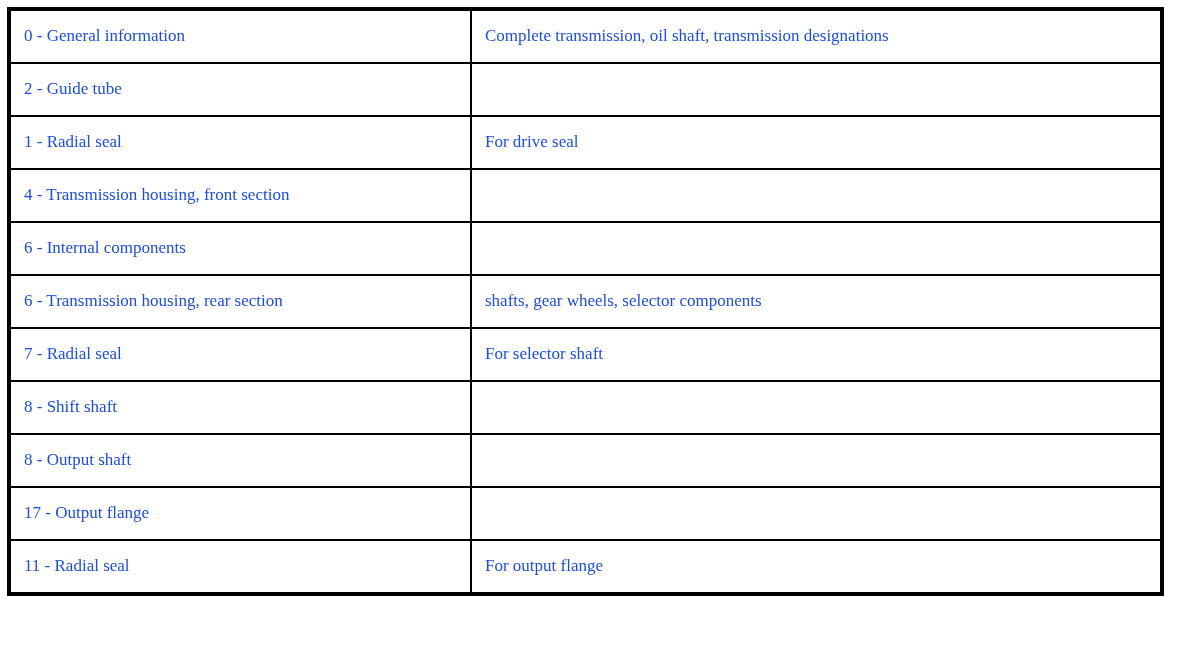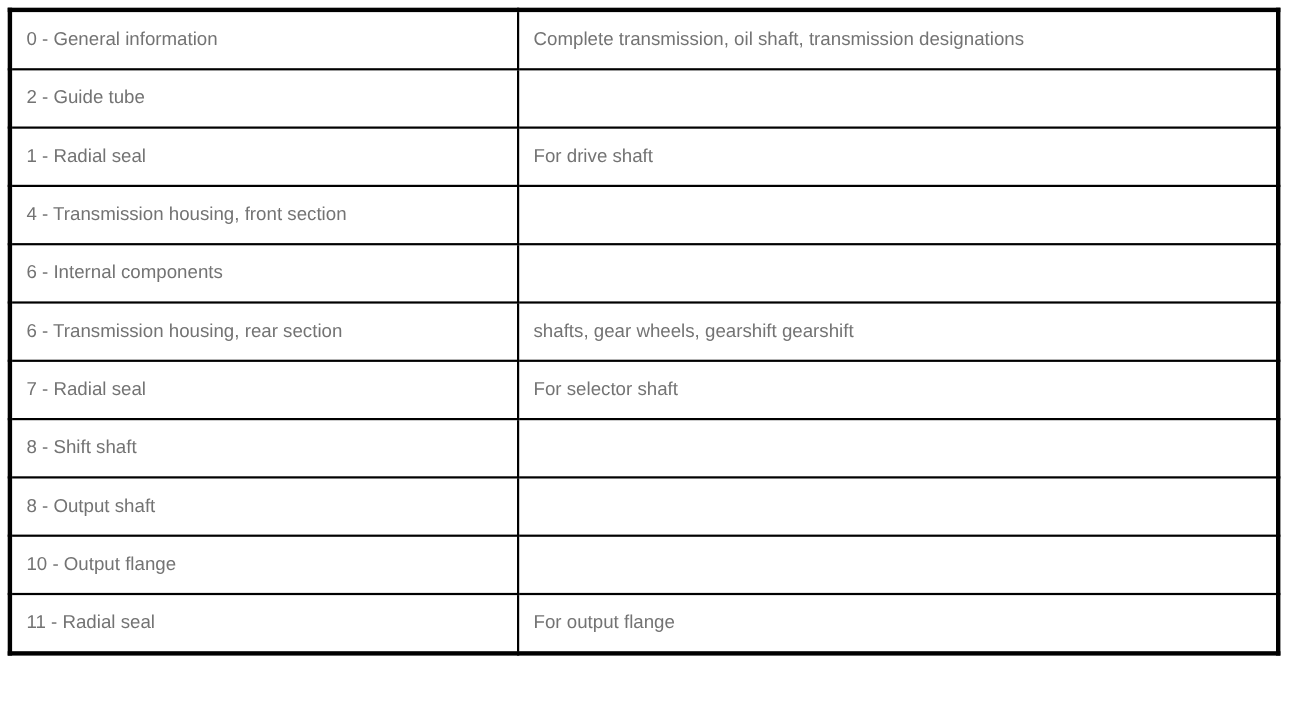--- a/index.html
+++ b/index.html
@@ -29,23 +29,24 @@
   table.repair-groups {
     border: 4px solid #000000;
   }
   table.repair-groups td {
     border: 2px solid #000000;
     height: 51px;
     padding: 0 0 0 13px;
     vertical-align: middle;
     font-size: 17px;
     line-height: 1.2;
-    color: #737373;
+    color: #1d4ed8;
     white-space: nowrap;
     overflow: hidden;
+    font-family: Liberation Serif, serif;
   }
   table.repair-groups td.col-group { width: 446px; }
   table.repair-groups td.col-desc  { }
 </style>
 </head>
 <body>
 
 <div class="page">
   <table class="repair-groups">
     <tbody id="table-body">
@@ -66,21 +67,21 @@
     <td class="col-desc">
       <span></span>
     </td>
   </tr>
 
   <tr>
     <td class="col-group">
       <span>1 - Radial seal</span>
     </td>
     <td class="col-desc">
-      <span>For drive shaft</span>
+      <span>For drive seal</span>
     </td>
   </tr>
 
   <tr>
     <td class="col-group">
       <span>4 - Transmission housing, front section</span>
     </td>
     <td class="col-desc">
       <span></span>
     </td>
@@ -93,21 +94,21 @@
     <td class="col-desc">
       <span></span>
     </td>
   </tr>
 
   <tr>
     <td class="col-group">
       <span>6 - Transmission housing, rear section</span>
     </td>
     <td class="col-desc">
-      <span>shafts, gear wheels, gearshift gearshift</span>
+      <span>shafts, gear wheels, selector components</span>
     </td>
   </tr>
 
   <tr>
     <td class="col-group">
       <span>7 - Radial seal</span>
     </td>
     <td class="col-desc">
       <span>For selector shaft</span>
     </td>
@@ -126,21 +127,21 @@
     <td class="col-group">
       <span>8 - Output shaft</span>
     </td>
     <td class="col-desc">
       <span></span>
     </td>
   </tr>
 
   <tr>
     <td class="col-group">
-      <span>10 - Output flange</span>
+      <span>17 - Output flange</span>
     </td>
     <td class="col-desc">
       <span></span>
     </td>
   </tr>
 
   <tr>
     <td class="col-group">
       <span>11 - Radial seal</span>
     </td>

